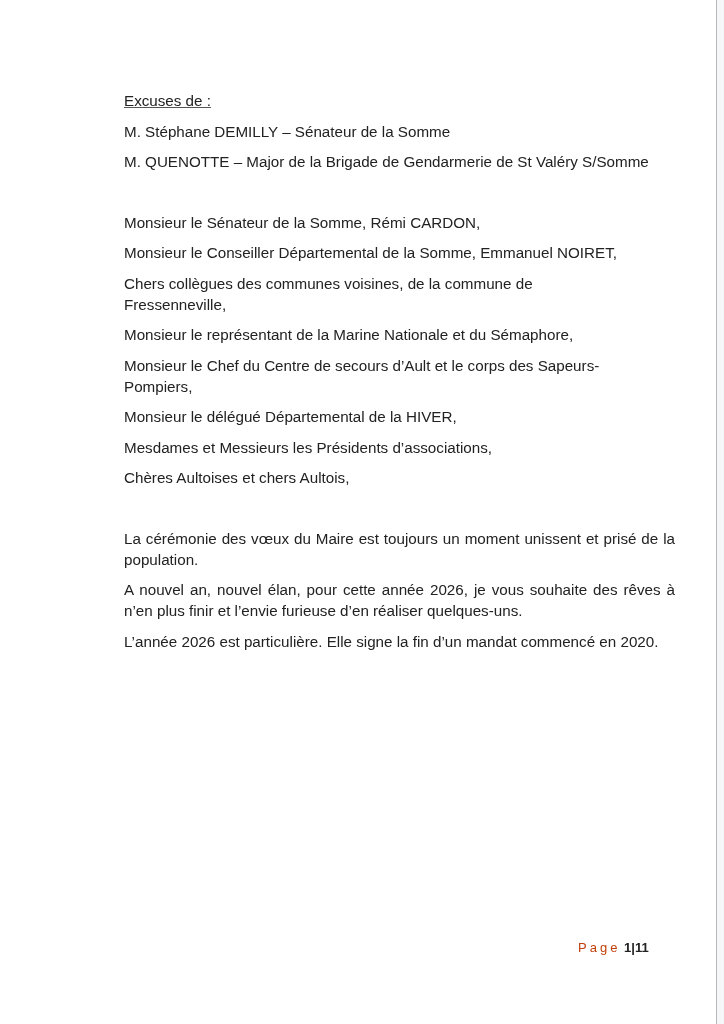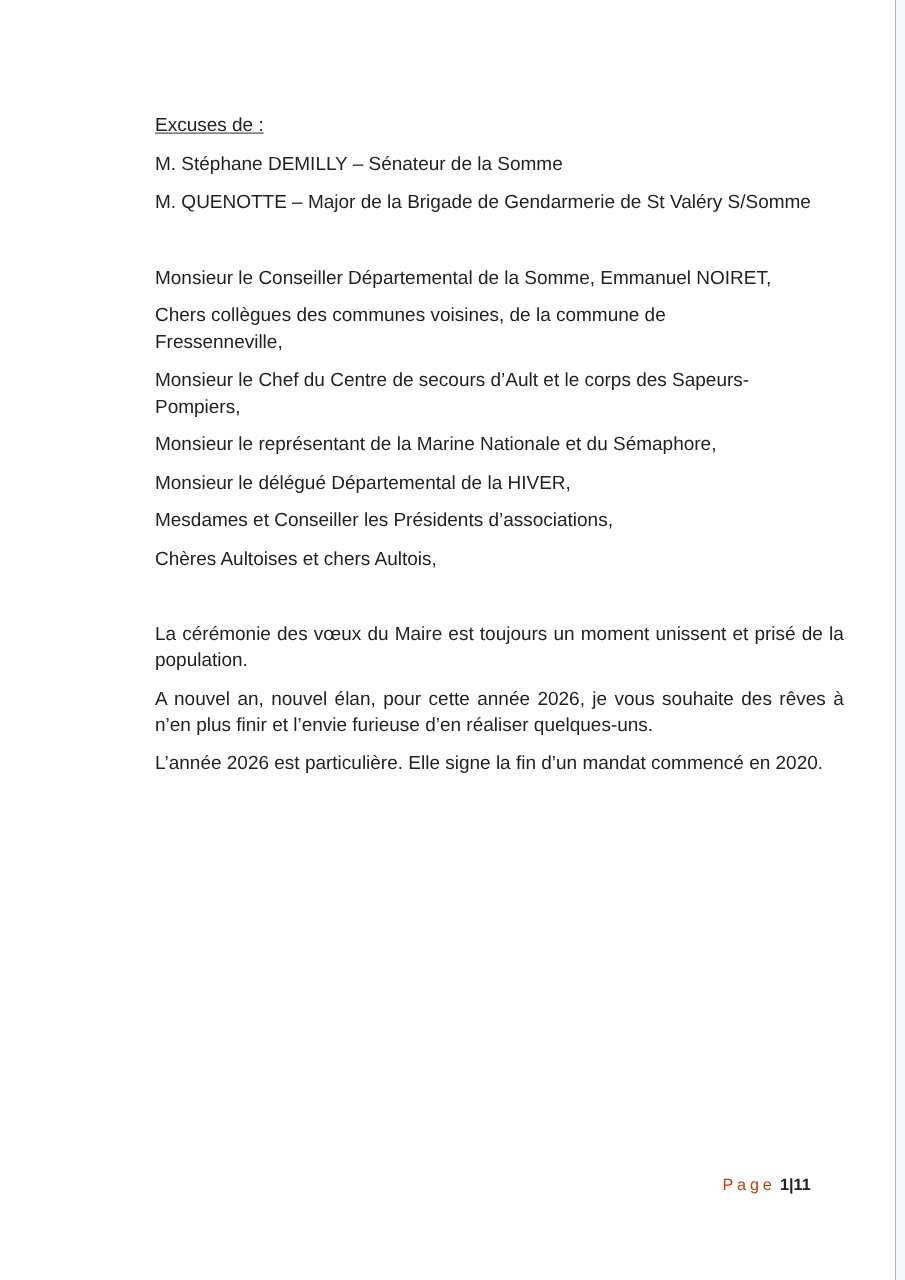--- a/index.html
+++ b/index.html
@@ -83,26 +83,27 @@
 
     <section>
       <p class="p heading">Excuses de :</p>
       <p class="p">M. Stéphane DEMILLY – Sénateur de la Somme</p>
       <p class="p">M. QUENOTTE – Major de la Brigade de Gendarmerie de St Valéry S/Somme</p>
     </section>
 
     <div class="gap-lg"></div>
 
     <section>
+      <p class="p">Monsieur le Sénateur de la Somme, Rémi CARDON,</p>
       <p class="p">Monsieur le Conseiller Départemental de la Somme, Emmanuel NOIRET,</p>
       <p class="p" style="width:440px">Chers collègues des communes voisines, de la commune de Fressenneville,</p>
+      <p class="p">Monsieur le représentant de la Marine Nationale et du Sémaphore,</p>
       <p class="p" style="width:510px">Monsieur le Chef du Centre de secours d’Ault et le corps des Sapeurs-Pompiers,</p>
-      <p class="p">Monsieur le représentant de la Marine Nationale et du Sémaphore,</p>
       <p class="p">Monsieur le délégué Départemental de la HIVER,</p>
-      <p class="p">Mesdames et Conseiller les Présidents d’associations,</p>
+      <p class="p">Mesdames et Messieurs les Présidents d’associations,</p>
       <p class="p">Chères Aultoises et chers Aultois,</p>
     </section>
 
     <div class="gap-md"></div>
 
     <section>
       <p class="p justify">La cérémonie des vœux du Maire est toujours un moment unissent et prisé de la population.</p>
       <p class="p justify">A nouvel an, nouvel élan, pour cette année 2026, je vous souhaite des rêves à n’en plus finir et l’envie furieuse d’en réaliser quelques-uns.</p>
       <p class="p justify">L’année 2026 est particulière. Elle signe la fin d’un mandat commencé en 2020.</p>
     </section>

